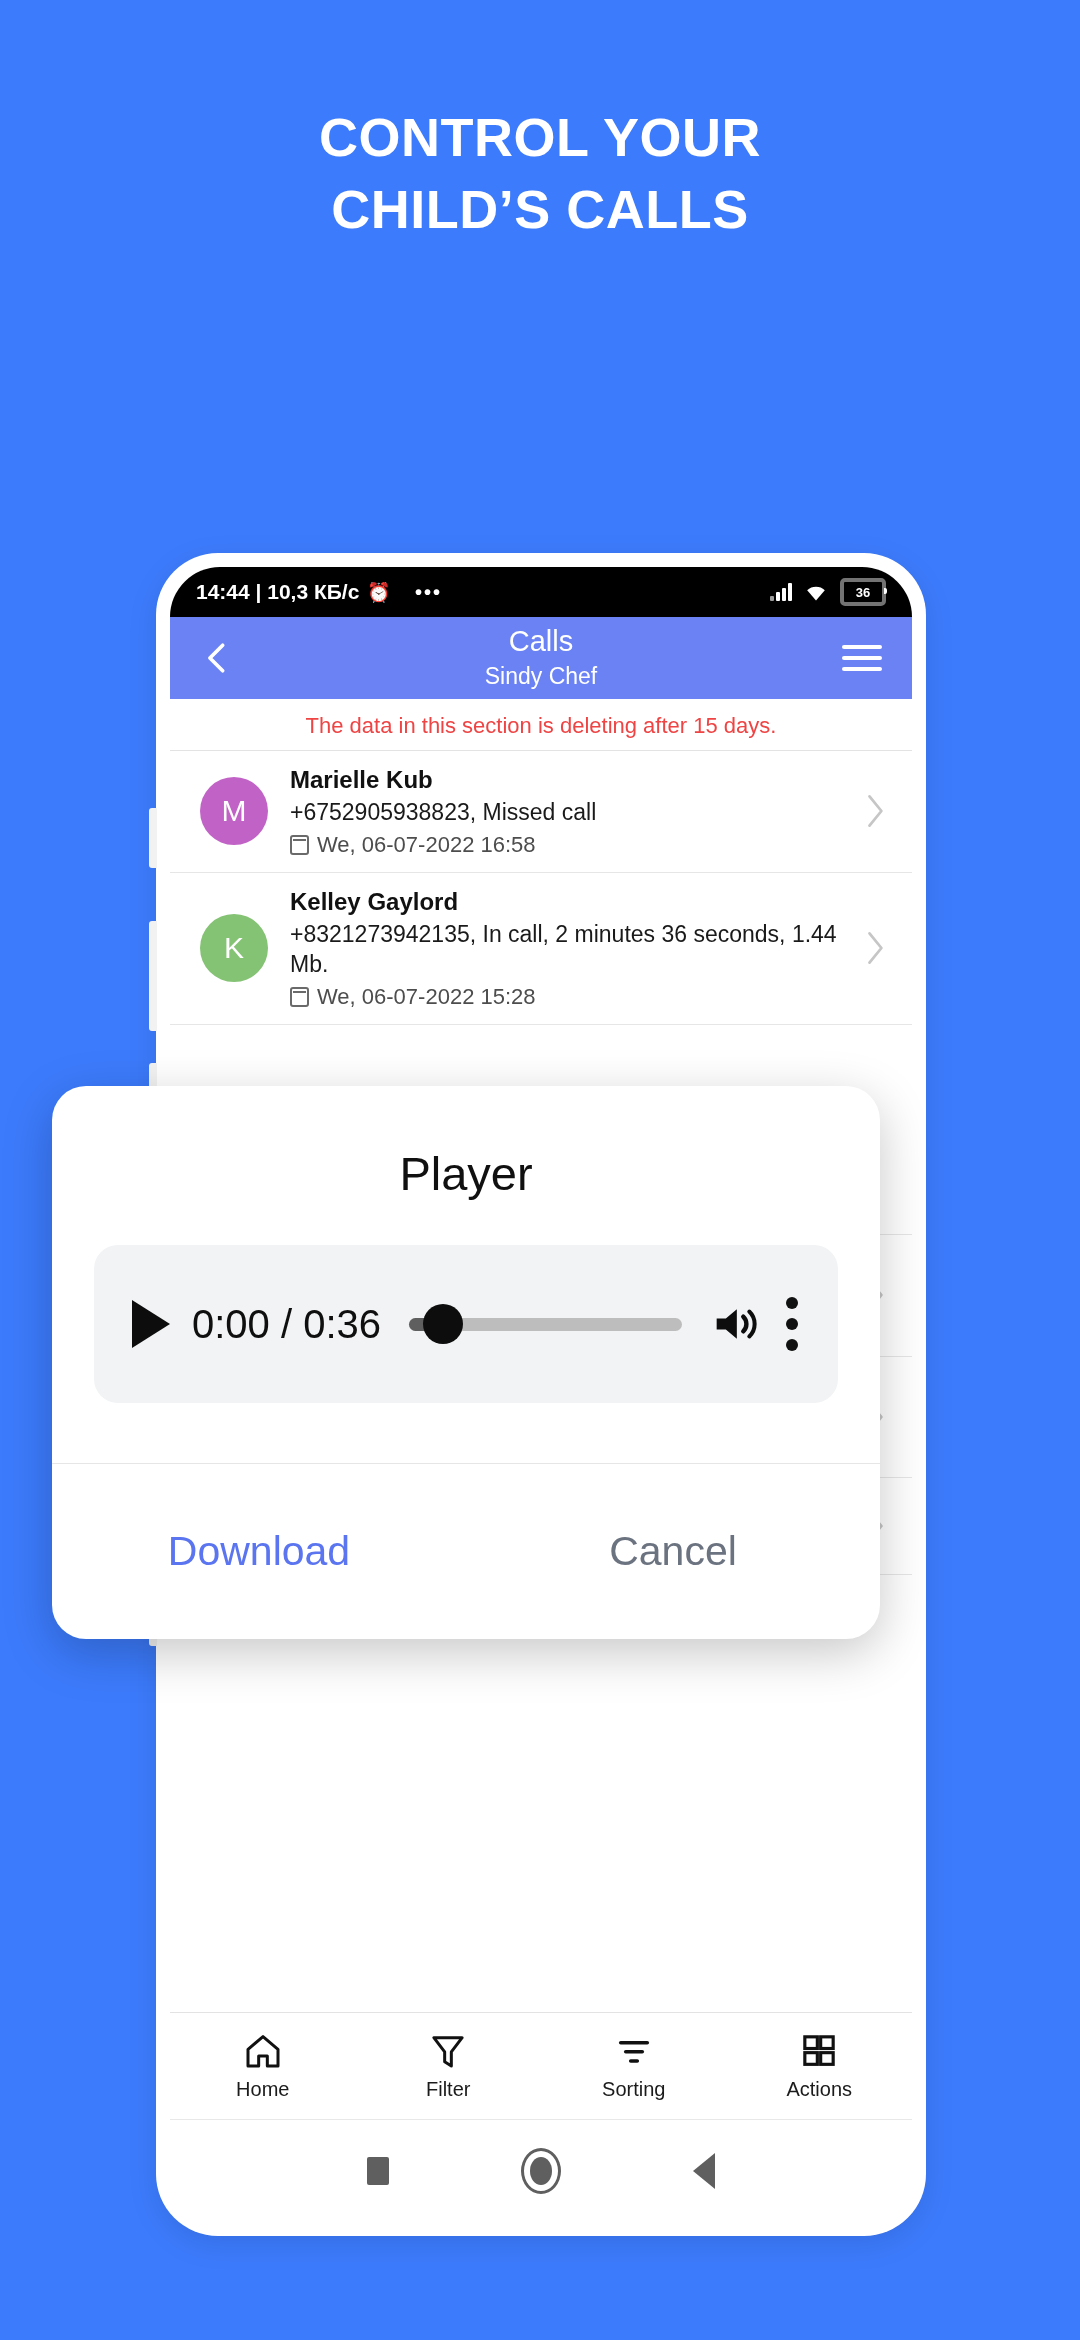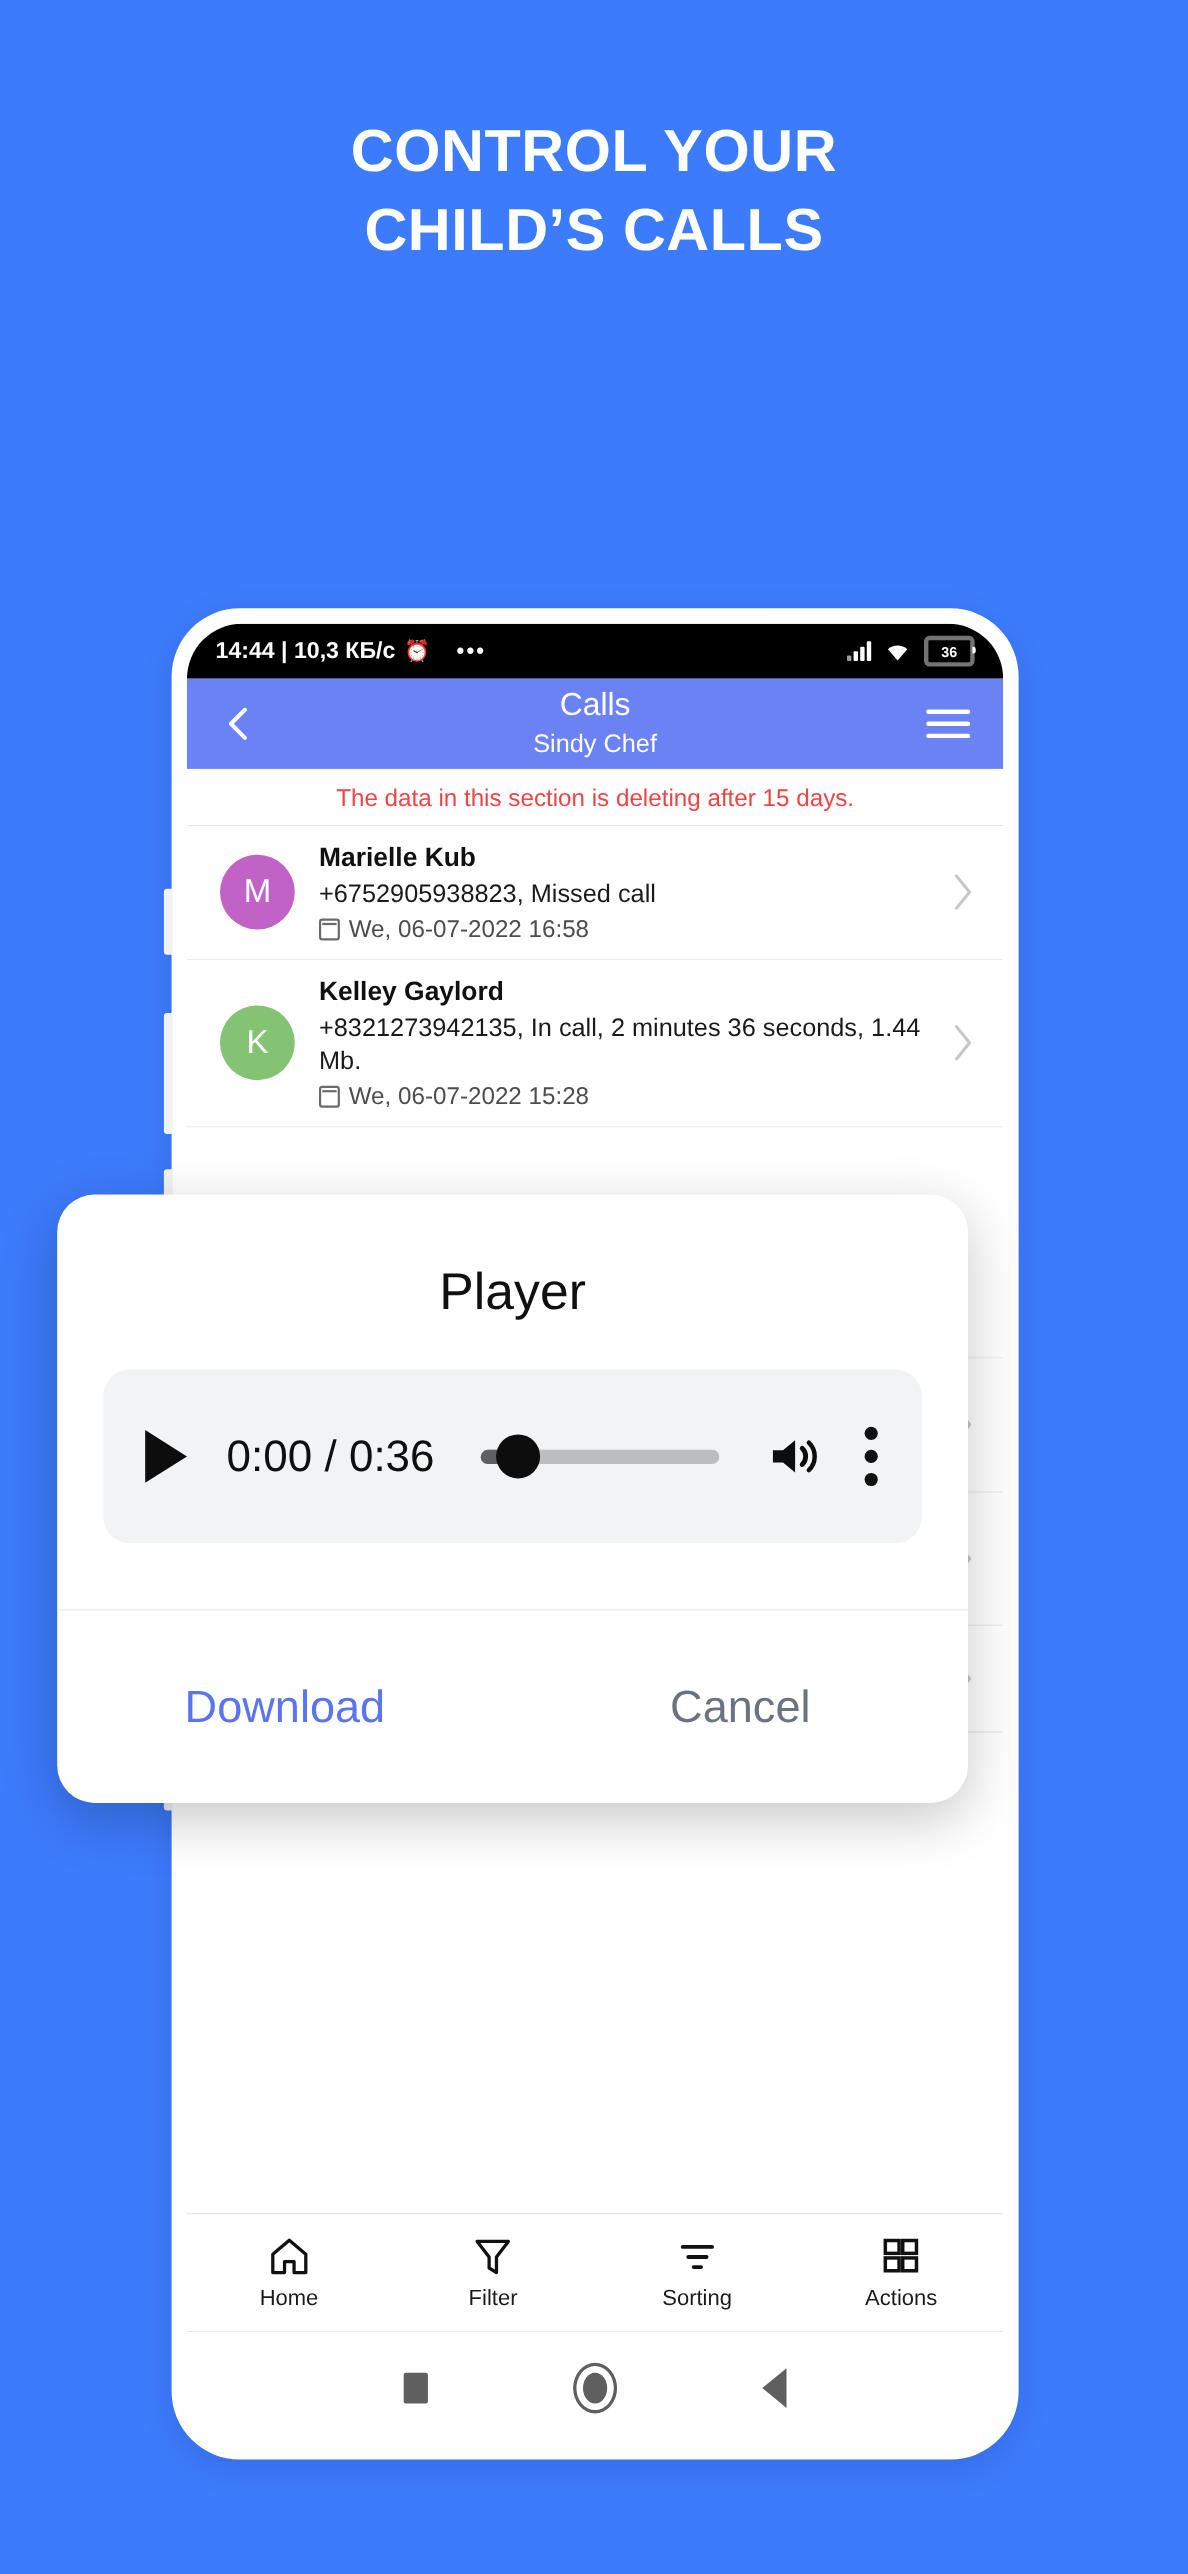--- a/index.html
+++ b/index.html
@@ -360,21 +360,21 @@
   }
   .player-bar {
     margin: 0 42px 60px;
     height: 158px;
     background: #f1f3f4;
     border-radius: 24px;
     display: flex;
     align-items: center;
     padding: 0 38px;
     box-sizing: border-box;
-    gap: 36px;
+    gap: 22px;
   }
   .play-btn {
     width: 0; height: 0;
     border-top: 24px solid transparent;
     border-bottom: 24px solid transparent;
     border-left: 38px solid #0d0d0d;
     flex: none;
     cursor: pointer;
   }
   .time-text {

